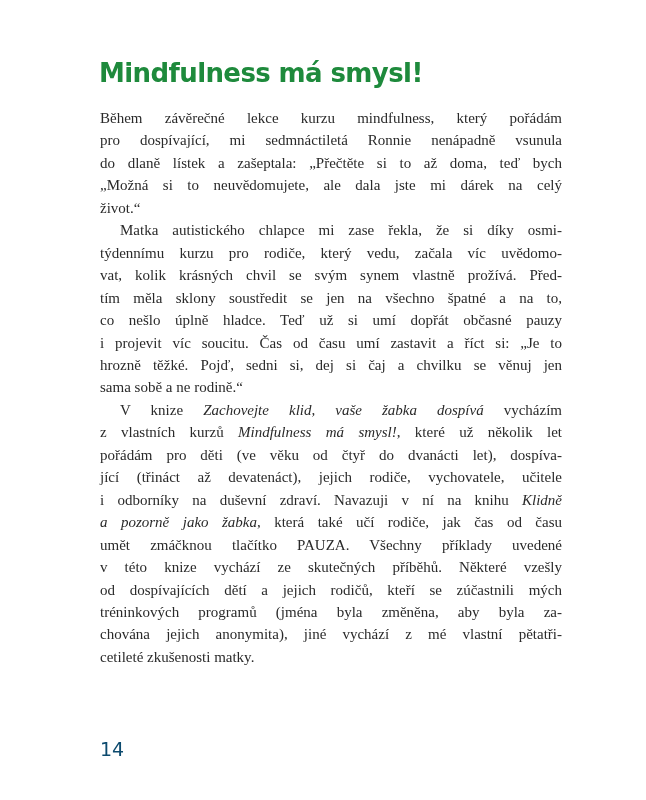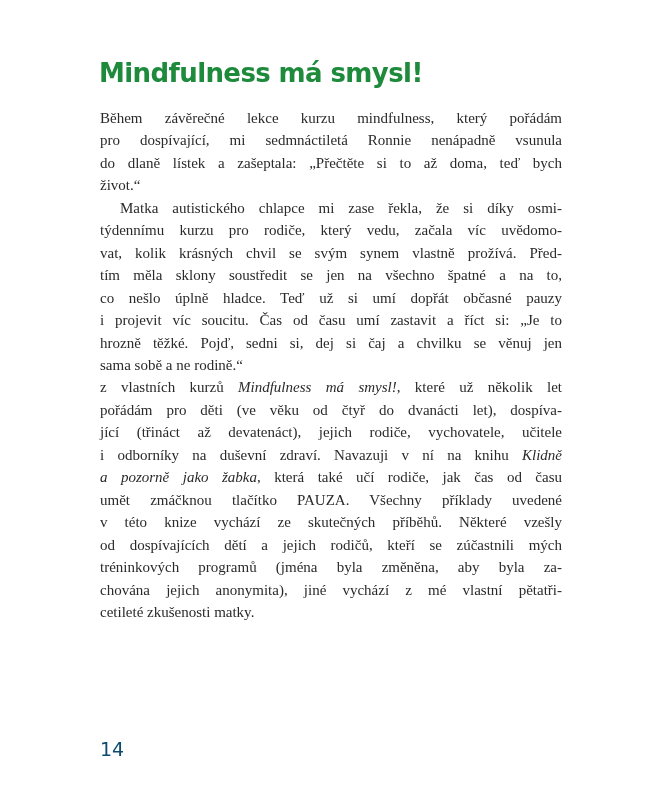--- a/index.html
+++ b/index.html
@@ -71,33 +71,35 @@
 </head>
 <body>
 
 <div class="page">
   <h1 class="heading" style="color: rgb(30, 138, 60);">Mindfulness má smysl!</h1>
   <div class="body-text" id="body-text">
       <div>
         <span class="line"><span>Během závěrečné lekce kurzu mindfulness, který pořádám</span></span>
         <span class="line"><span>pro dospívající, mi sedmnáctiletá Ronnie nenápadně vsunula</span></span>
         <span class="line"><span>do dlaně lístek a zašeptala: „Přečtěte si to až doma, teď bych</span></span>
+        <span class="line"><span>„Možná si to neuvědomujete, ale dala jste mi dárek na celý</span></span>
         <span class="line last"><span>život.“</span></span>
       </div>
       <div>
         <span class="line indent"><span>Matka autistického chlapce mi zase řekla, že si díky osmi-</span></span>
         <span class="line"><span>týdennímu kurzu pro rodiče, který vedu, začala víc uvědomo-</span></span>
         <span class="line"><span>vat, kolik krásných chvil se svým synem vlastně prožívá. Před-</span></span>
         <span class="line"><span>tím měla sklony soustředit se jen na všechno špatné a na to,</span></span>
         <span class="line"><span>co nešlo úplně hladce. Teď už si umí dopřát občasné pauzy</span></span>
         <span class="line"><span>i projevit víc soucitu. Čas od času umí zastavit a říct si: „Je to</span></span>
         <span class="line"><span>hrozně těžké. Pojď, sedni si, dej si čaj a chvilku se věnuj jen</span></span>
         <span class="line last"><span>sama sobě a ne rodině.“</span></span>
       </div>
       <div>
+        <span class="line indent"><span>V knize </span><i>Zachovejte klid, vaše žabka dospívá</i><span> vycházím</span></span>
         <span class="line"><span>z vlastních kurzů </span><i>Mindfulness má smysl!</i><span>, které už několik let</span></span>
         <span class="line"><span>pořádám pro děti (ve věku od čtyř do dvanácti let), dospíva-</span></span>
         <span class="line"><span>jící (třináct až devatenáct), jejich rodiče, vychovatele, učitele</span></span>
         <span class="line"><span>i odborníky na duševní zdraví. Navazuji v ní na knihu </span><i>Klidně</i></span>
         <span class="line"><i>a pozorně jako žabka</i><span>, která také učí rodiče, jak čas od času</span></span>
         <span class="line"><span>umět zmáčknou tlačítko PAUZA. Všechny příklady uvedené</span></span>
         <span class="line"><span>v této knize vychází ze skutečných příběhů. Některé vzešly</span></span>
         <span class="line"><span>od dospívajících dětí a jejich rodičů, kteří se zúčastnili mých</span></span>
         <span class="line"><span>tréninkových programů (jména byla změněna, aby byla za-</span></span>
         <span class="line"><span>chována jejich anonymita), jiné vychází z mé vlastní pětatři-</span></span>

